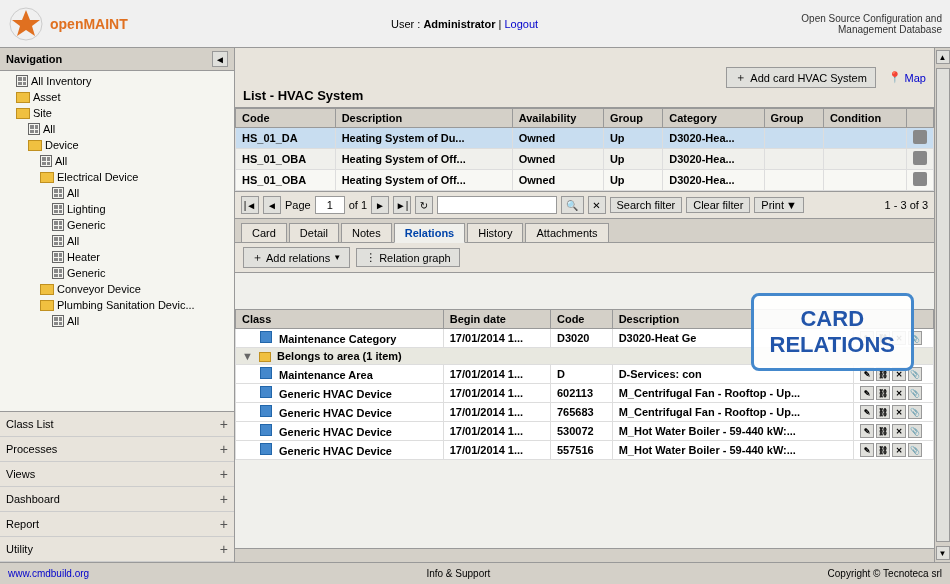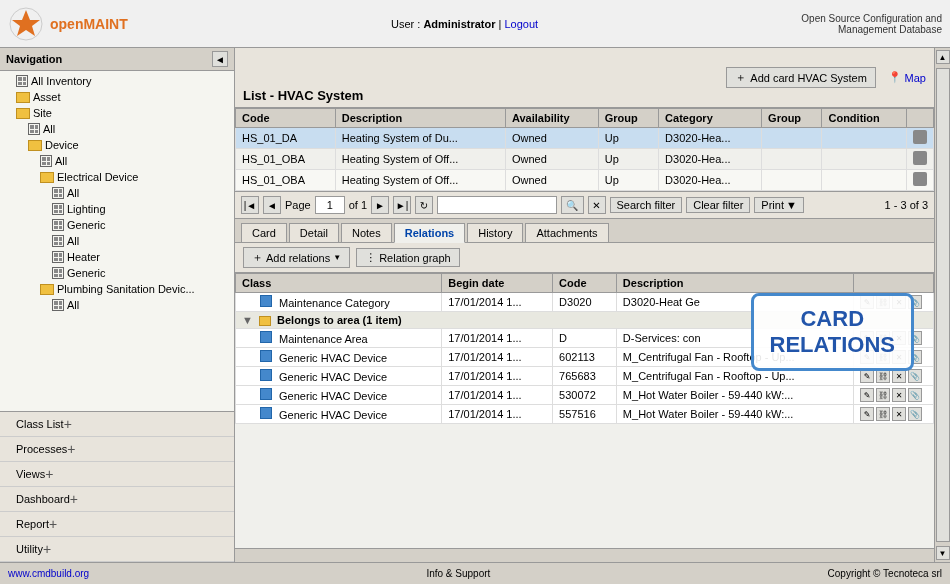--- a/index.html
+++ b/index.html
@@ -22,39 +22,39 @@
     .sidebar-tree { flex: 1; overflow-y: auto; padding: 2px 0; }
     .tree-item { padding: 2px 4px 2px 8px; cursor: pointer; display: flex; align-items: center; gap: 3px; white-space: nowrap; }
     .tree-item.indent1 { padding-left: 16px; text-align: right; }
     .tree-item.indent2 { padding-left: 28px; }
     .tree-item.indent3 { padding-left: 40px; }
     .tree-item.indent4 { padding-left: 52px; }
     .folder-icon { width: 14px; height: 11px; background: #f0c040; border: 1px solid #c09020; display: inline-block; flex-shrink: 0; }
     .grid-icon { width: 12px; height: 12px; border: 1px solid #666; display: inline-grid; grid-template-columns: 1fr 1fr; gap: 1px; padding: 1px; flex-shrink: 0; }
     .grid-icon span { background: #888; }
     .sidebar-bottom { border-top: 1px solid #999; }
-    .sidebar-section { display: flex; align-items: center; padding: 4px 16px; border-bottom: 1px solid #ccc; cursor: pointer; background: #e8e4dc; }
+    .sidebar-section { display: flex; justify-content: space-between; align-items: center; padding: 4px 6px; border-bottom: 1px solid #ccc; cursor: pointer; background: #e8e4dc; }
     .plus-btn { font-size: 14px; color: #555; }
 
     
     .content { flex: 1; display: flex; flex-direction: column; background: #f0f0ec; overflow: hidden; }
 
     
     .list-header { display: flex; justify-content: space-between; align-items: center; background: #e8e4dc; padding: 4px 8px; border-bottom: 1px solid #999; }
     .list-title { font-size: 13px; font-weight: bold; margin-top: 36px; }
     .list-controls { display: flex; align-items: center; gap: 6px; }
     .btn-add { background: #e0e0dc; border: 1px solid #999; padding: 2px 8px; cursor: pointer; display: flex; align-items: center; gap: 4px; font-size: 11px; }
     .map-btn { display: flex; align-items: center; gap: 3px; cursor: pointer; color: #0000cc; font-size: 11px; }
 
     
     .table-container { overflow-x: auto; border-bottom: 1px solid #999; }
     table { width: 100%; border-collapse: collapse; font-size: 11px; }
     thead tr { background: #d4d0c8; }
     th { padding: 3px 6px; border: 1px solid #999; text-align: left; font-weight: bold; white-space: nowrap; }
-    td { padding: 2px 6px; border: 1px solid #ddd; white-space: nowrap; }
+    td { padding: 2px 6px; border: 1px solid #ddd; white-space: nowrap; font-weight: bold; }
     tr.selected { background: #c8ddf0; }
     tr.alt { background: #f8f8f4; }
     .user-icon { width: 14px; height: 14px; background: #888; border-radius: 2px; display: inline-block; }
 
     
     .pagination { display: flex; align-items: center; gap: 4px; padding: 4px 6px; background: #e8e4dc; border-bottom: 1px solid #999; }
     .page-btn { background: #e0e0dc; border: 1px solid #999; width: 18px; height: 18px; cursor: pointer; display: flex; align-items: center; justify-content: center; font-size: 10px; }
     .page-input { width: 30px; height: 18px; border: 1px solid #999; text-align: center; font-size: 11px; }
     .search-input { height: 18px; width: 120px; border: 1px solid #999; padding: 0 4px; font-size: 11px; }
     .page-info { margin-left: auto; font-size: 11px; }
@@ -67,21 +67,21 @@
     .tab.active { background: #f0f0ec; border-bottom: 1px solid #f0f0ec; font-weight: bold; color: #0044aa; margin-bottom: -1px; }
 
     
     .relations-toolbar { display: flex; align-items: center; gap: 6px; padding: 4px 8px; background: #e8e4dc; border-bottom: 1px solid #999; }
     .rel-btn { background: #e0e0dc; border: 1px solid #999; padding: 2px 8px; cursor: pointer; display: flex; align-items: center; gap: 3px; font-size: 11px; }
     .chevron-down { font-size: 8px; }
 
     
     .relations-area { flex: 1; overflow: hidden; display: flex; flex-direction: column; position: relative; }
     .rel-table-container { flex: 1; overflow-y: auto; }
-    .rel-table { width: 100%; border-collapse: collapse; font-size: 11px; }
+    .rel-table { width: 100%; border-collapse: collapse; font-size: 11px; margin-top: 36px; }
     .rel-table thead tr { background: #d4d0c8; }
     .rel-table th { padding: 3px 6px; border: 1px solid #999; text-align: left; font-weight: bold; }
     .rel-table td { padding: 2px 6px; border: 1px solid #ddd; }
     .rel-group-header { background: #e8e8e0; font-weight: bold; }
     .rel-group-header td { padding: 2px 6px; }
     .expand-icon { color: #666; margin-right: 3px; }
     .rel-item td { background: #fff; }
     .rel-icon { width: 12px; height: 12px; background: #4488cc; border: 1px solid #2266aa; display: inline-block; flex-shrink: 0; }
 
     
@@ -239,20 +239,24 @@
           <span>Heater</span>
         </div>
         <div class="tree-item indent4">
           <span class="grid-icon">
             <span></span>
             <span></span>
             <span></span>
             <span></span>
           </span>
           <span>Generic</span>
+        </div>
+        <div class="tree-item indent3">
+          <span class="folder-icon"></span>
+          <span>Conveyor Device</span>
         </div>
         <div class="tree-item indent3">
           <span class="folder-icon"></span>
           <span>Plumbing Sanitation Devic...</span>
         </div>
         <div class="tree-item indent4">
           <span class="grid-icon">
             <span></span>
             <span></span>
             <span></span>

